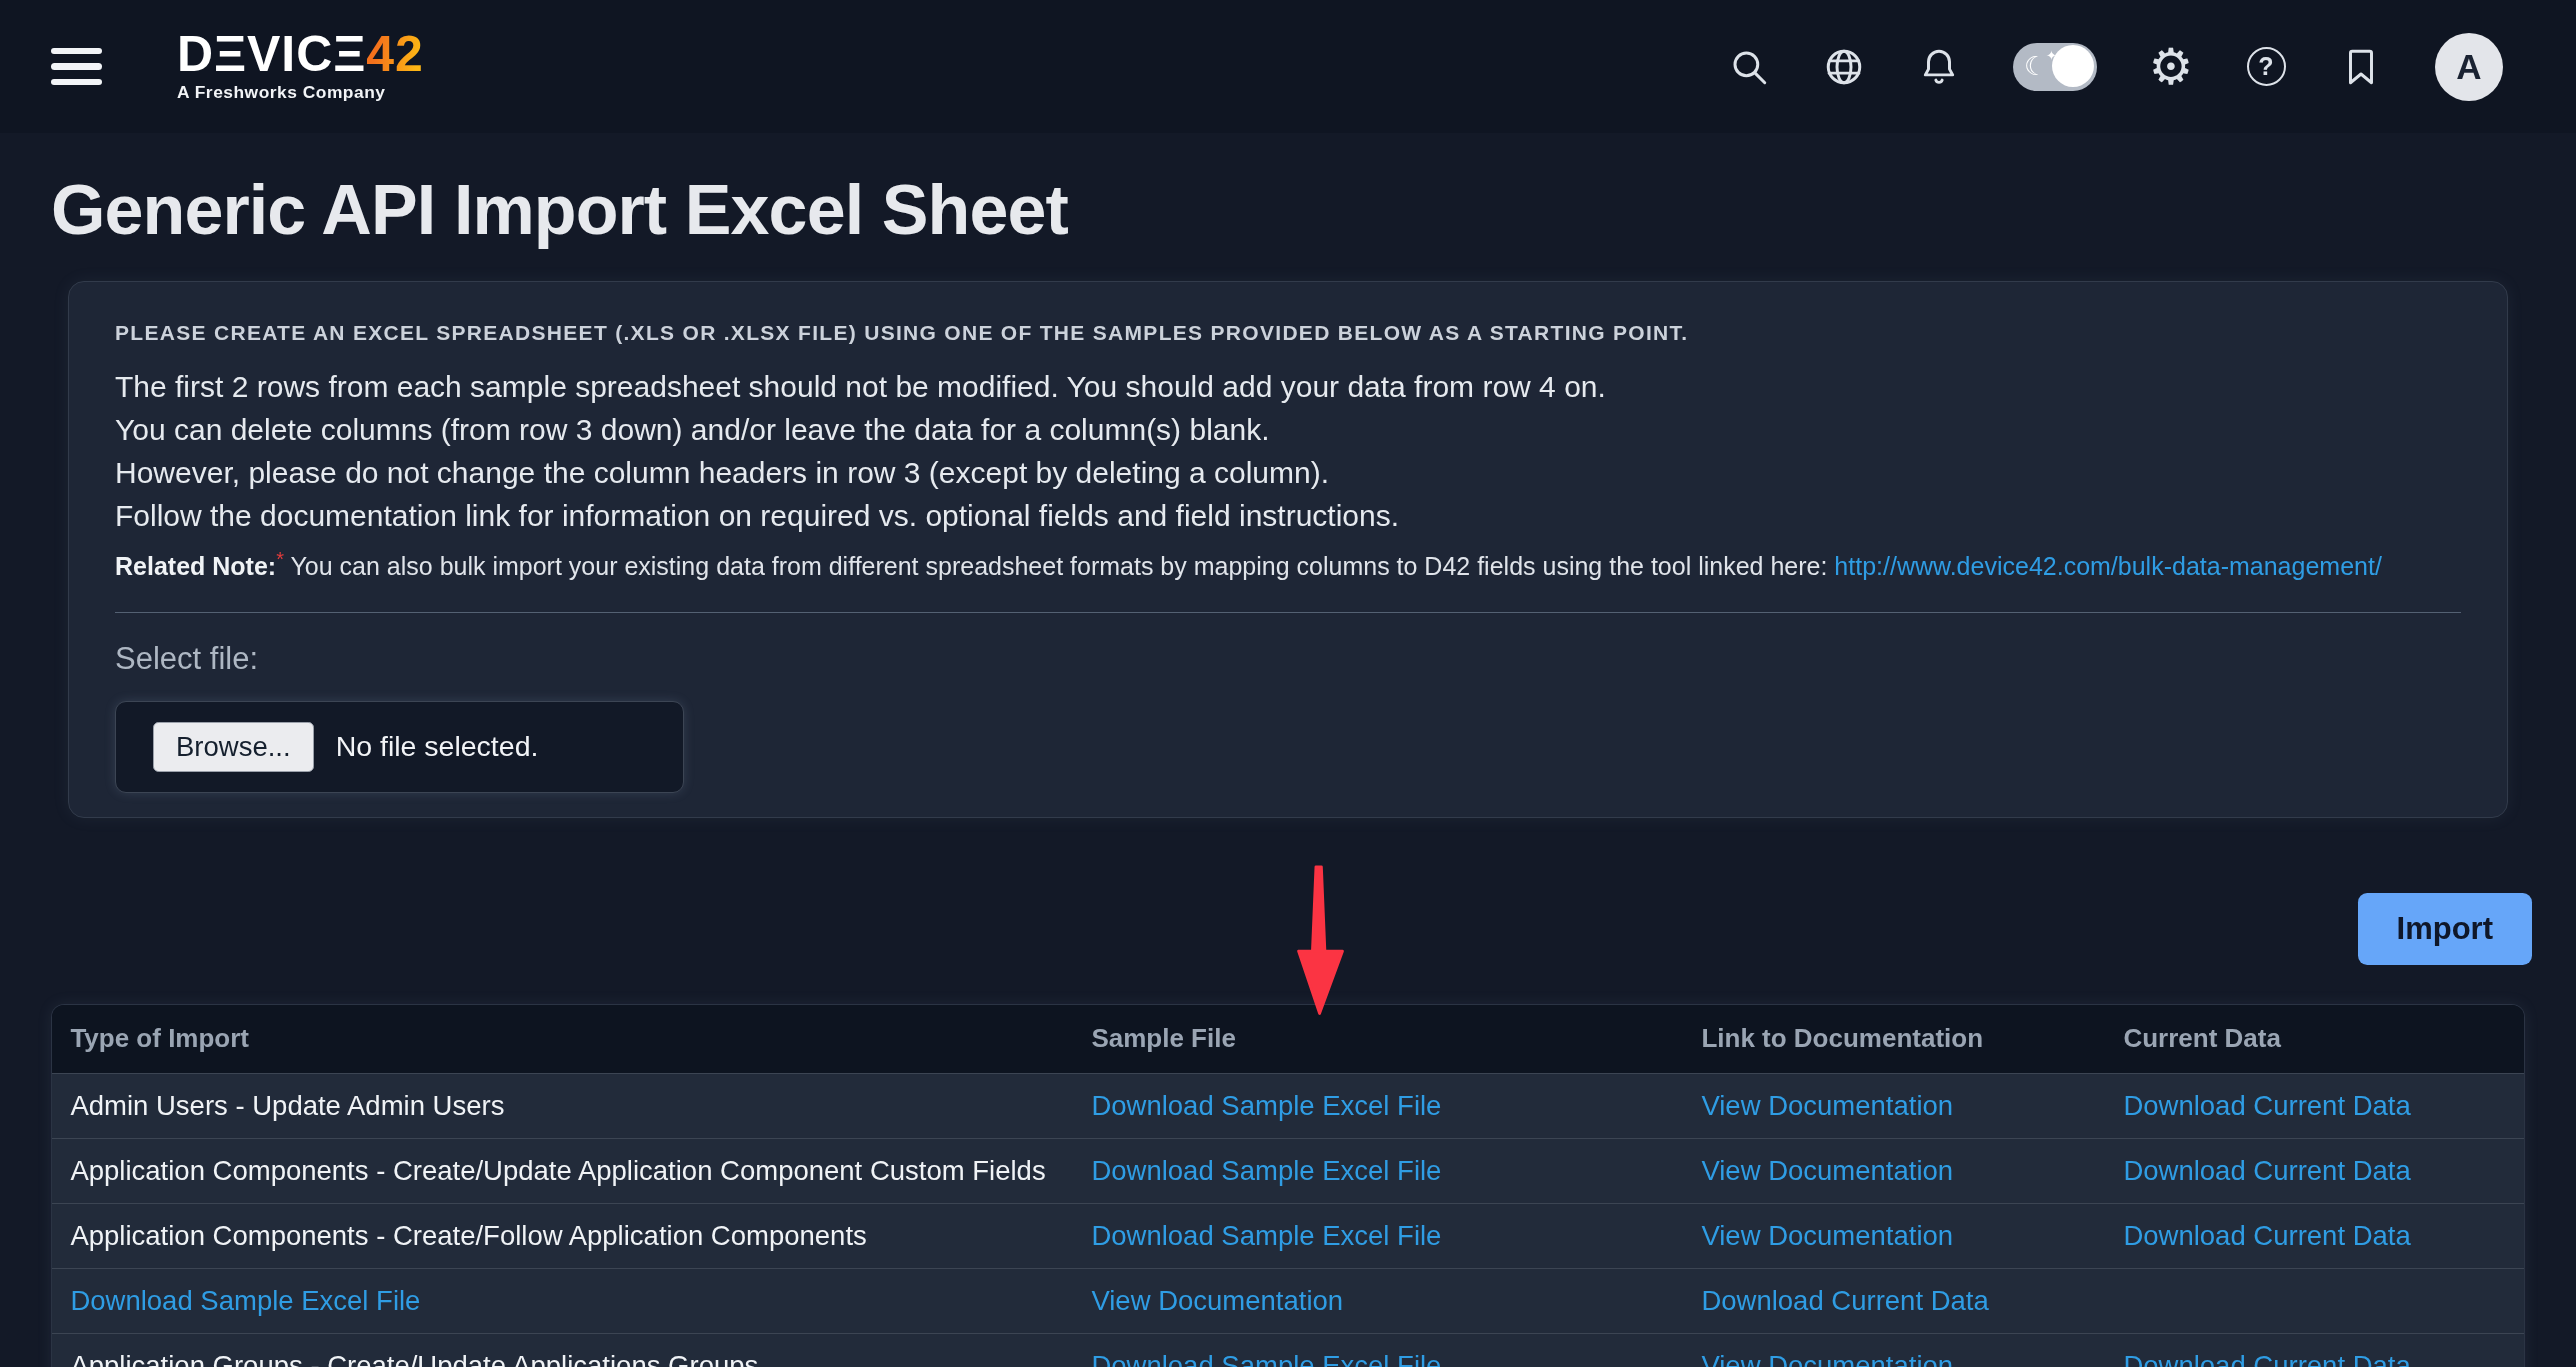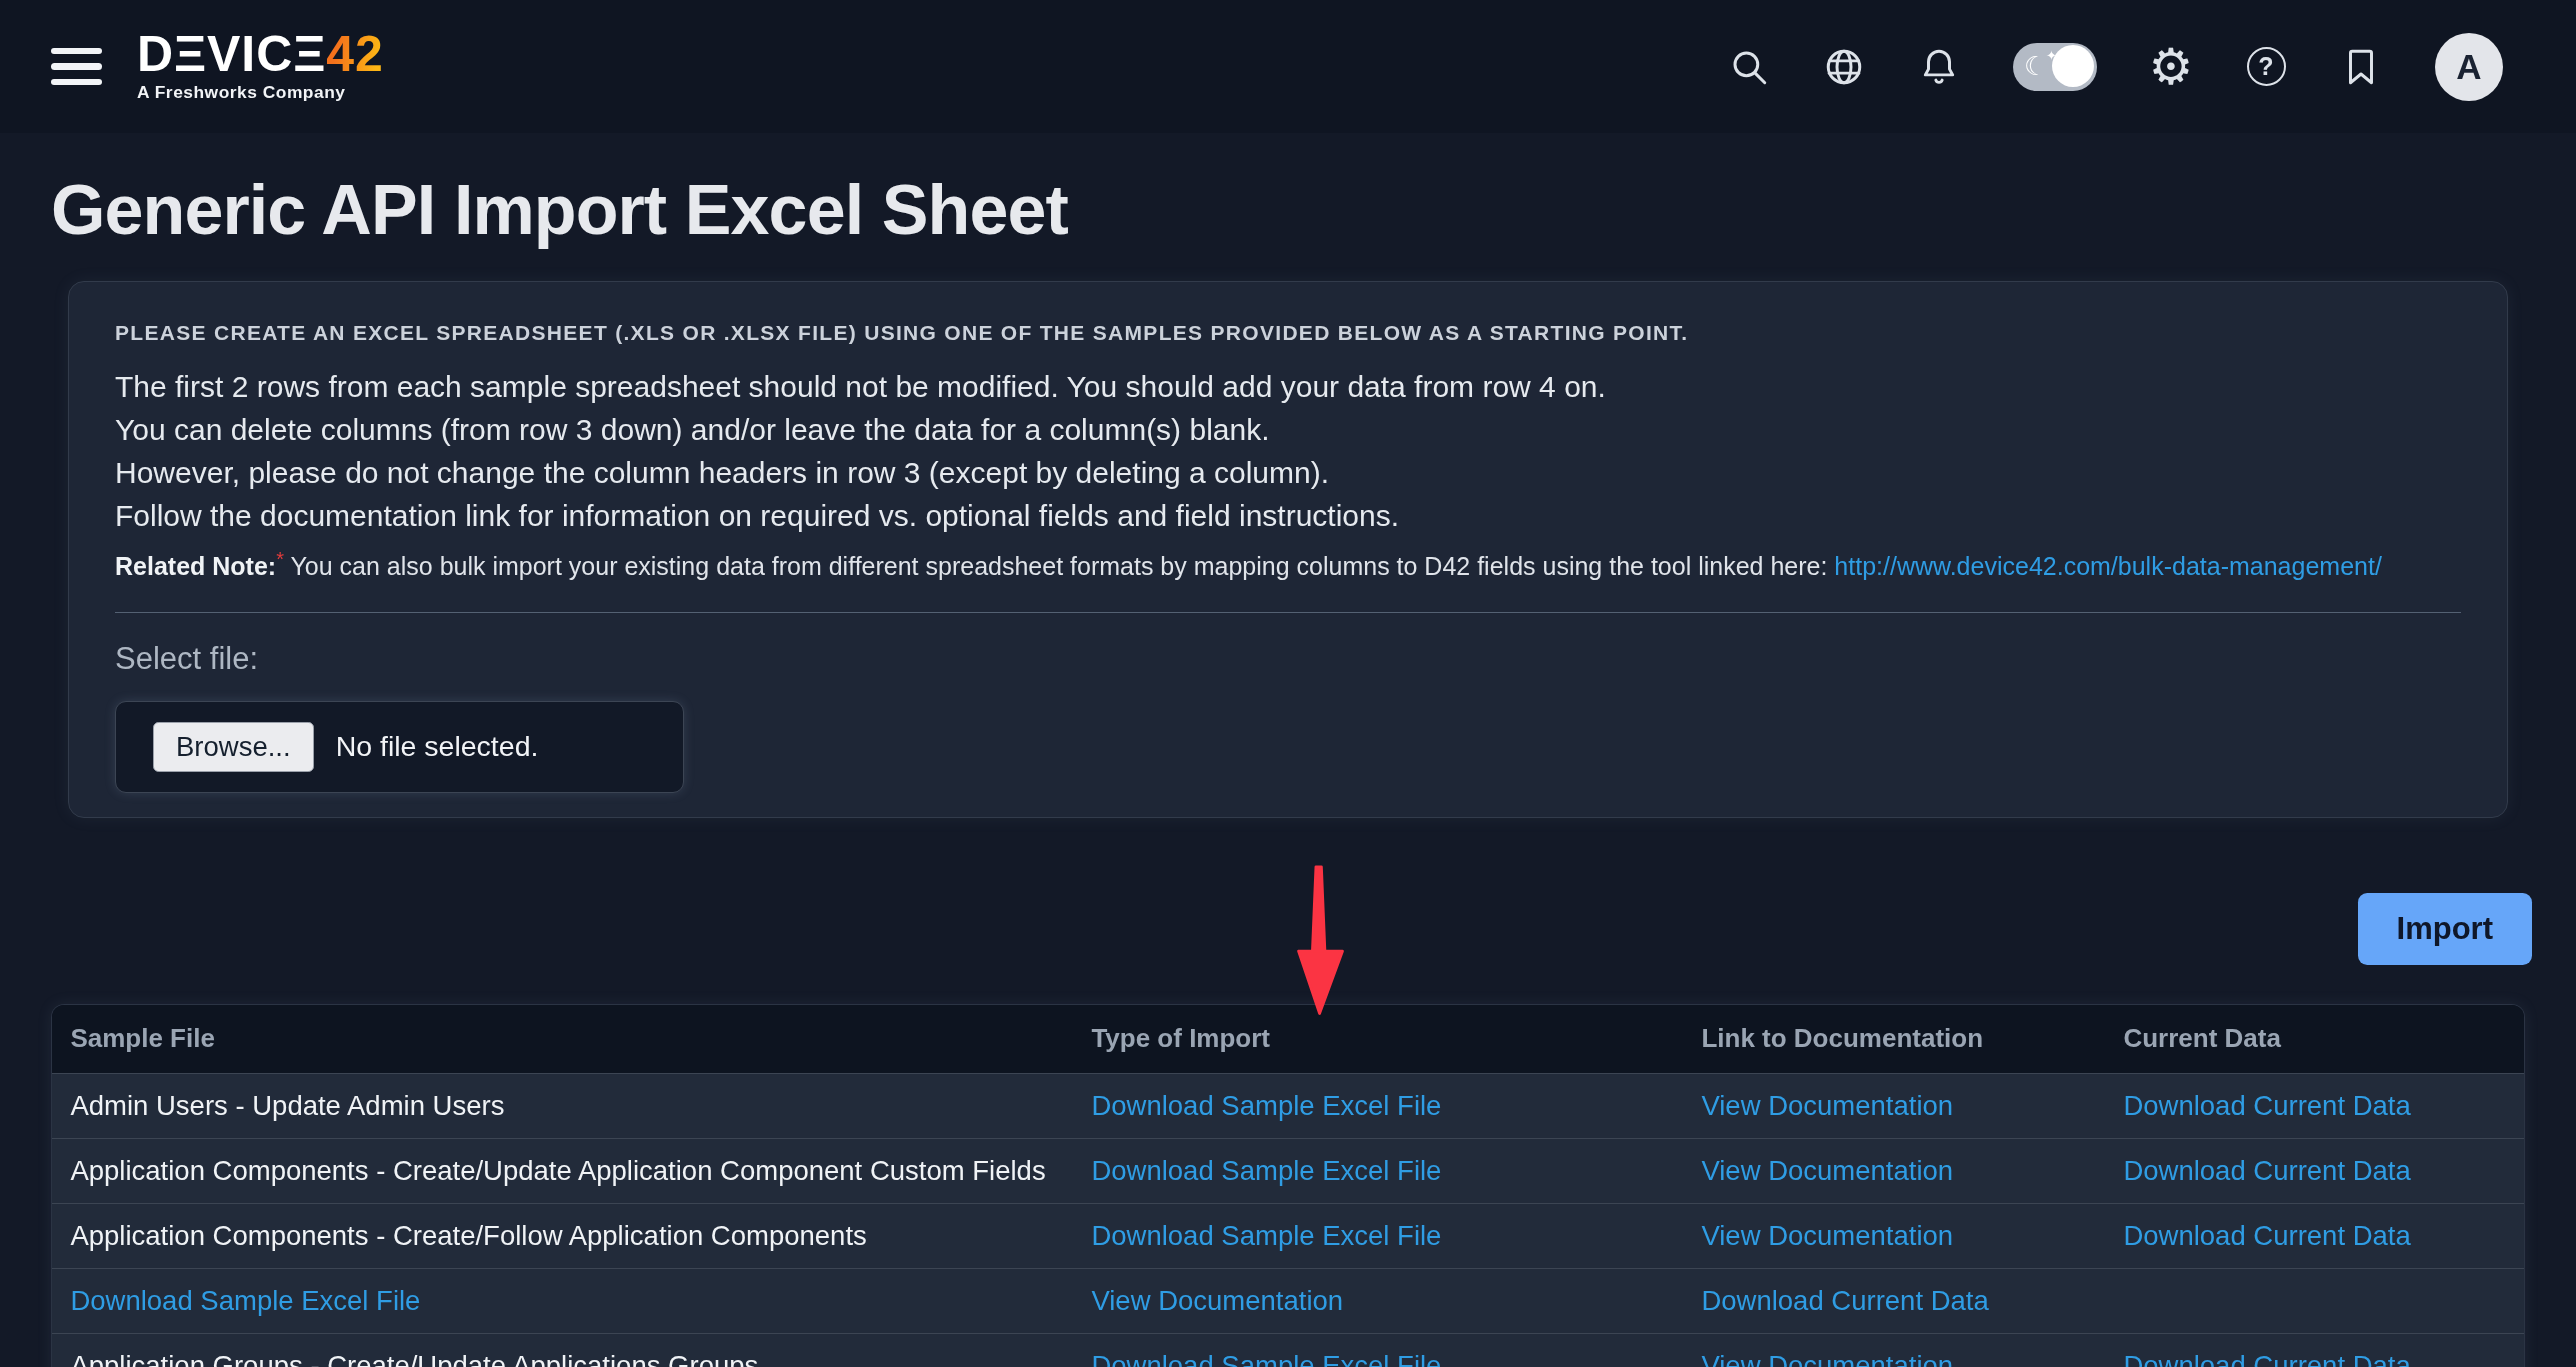--- a/index.html
+++ b/index.html
@@ -9,20 +9,21 @@
     font-family:"Liberation Sans", sans-serif;
     color:#e6eaef;
     position:relative;
   }
 
   
   .topbar {
     height:133px; background:#0f1522;
     display:flex; align-items:center;
     padding:0 73px 0 51px;
+    gap:40px;
   }
   .hamburger { width:51px; display:flex; flex-direction:column; gap:9.2px; cursor:pointer; margin-right:35px; }
   .hamburger span { display:block; height:6.4px; border-radius:3.7px; background:#f2f4f7; }
   .logo-block { display:flex; flex-direction:column; }
   .logo-line { font-size:50px; font-weight:700; letter-spacing:0.9px; color:#ffffff; line-height:48px; }
   .logo-accent {
     background:linear-gradient(100deg,#f4711c 20%,#fcb615 85%);
     -webkit-background-clip:text; background-clip:text; color:transparent;
   }
   .logo-sub { font-size:17.4px; font-weight:700; letter-spacing:0.5px; color:#f2f4f7; margin-top:3.7px; }
@@ -194,22 +195,22 @@
   <button class="import-btn">Import</button>
 </div>
 
 <svg class="red-arrow" viewBox="0 0 60 168">
   <polygon points="25,2 31,2 35,98 21,98" fill="#fb3443" stroke="#fb3443" stroke-width="3" stroke-linejoin="round"></polygon>
   <polygon points="6,94 54,94 29,162" fill="#fb3443" stroke="#fb3443" stroke-width="3" stroke-linejoin="round"></polygon>
 </svg>
 
 <section class="import-table">
   <div class="t-row t-head">
+    <div class="t-cell">Type of Import</div>
     <div class="t-cell">Sample File</div>
-    <div class="t-cell">Type of Import</div>
     <div class="t-cell">Link to Documentation</div>
     <div class="t-cell">Current Data</div>
   </div>
   <div>
   <div class="t-row t-body-row">
     <div class="t-cell type-cell">Admin Users - Update Admin Users</div>
     <div class="t-cell"><a class="t-link">Download Sample Excel File</a></div>
     <div class="t-cell"><a class="t-link">View Documentation</a></div>
     <div class="t-cell"><a class="t-link">Download Current Data</a></div>
   </div>

